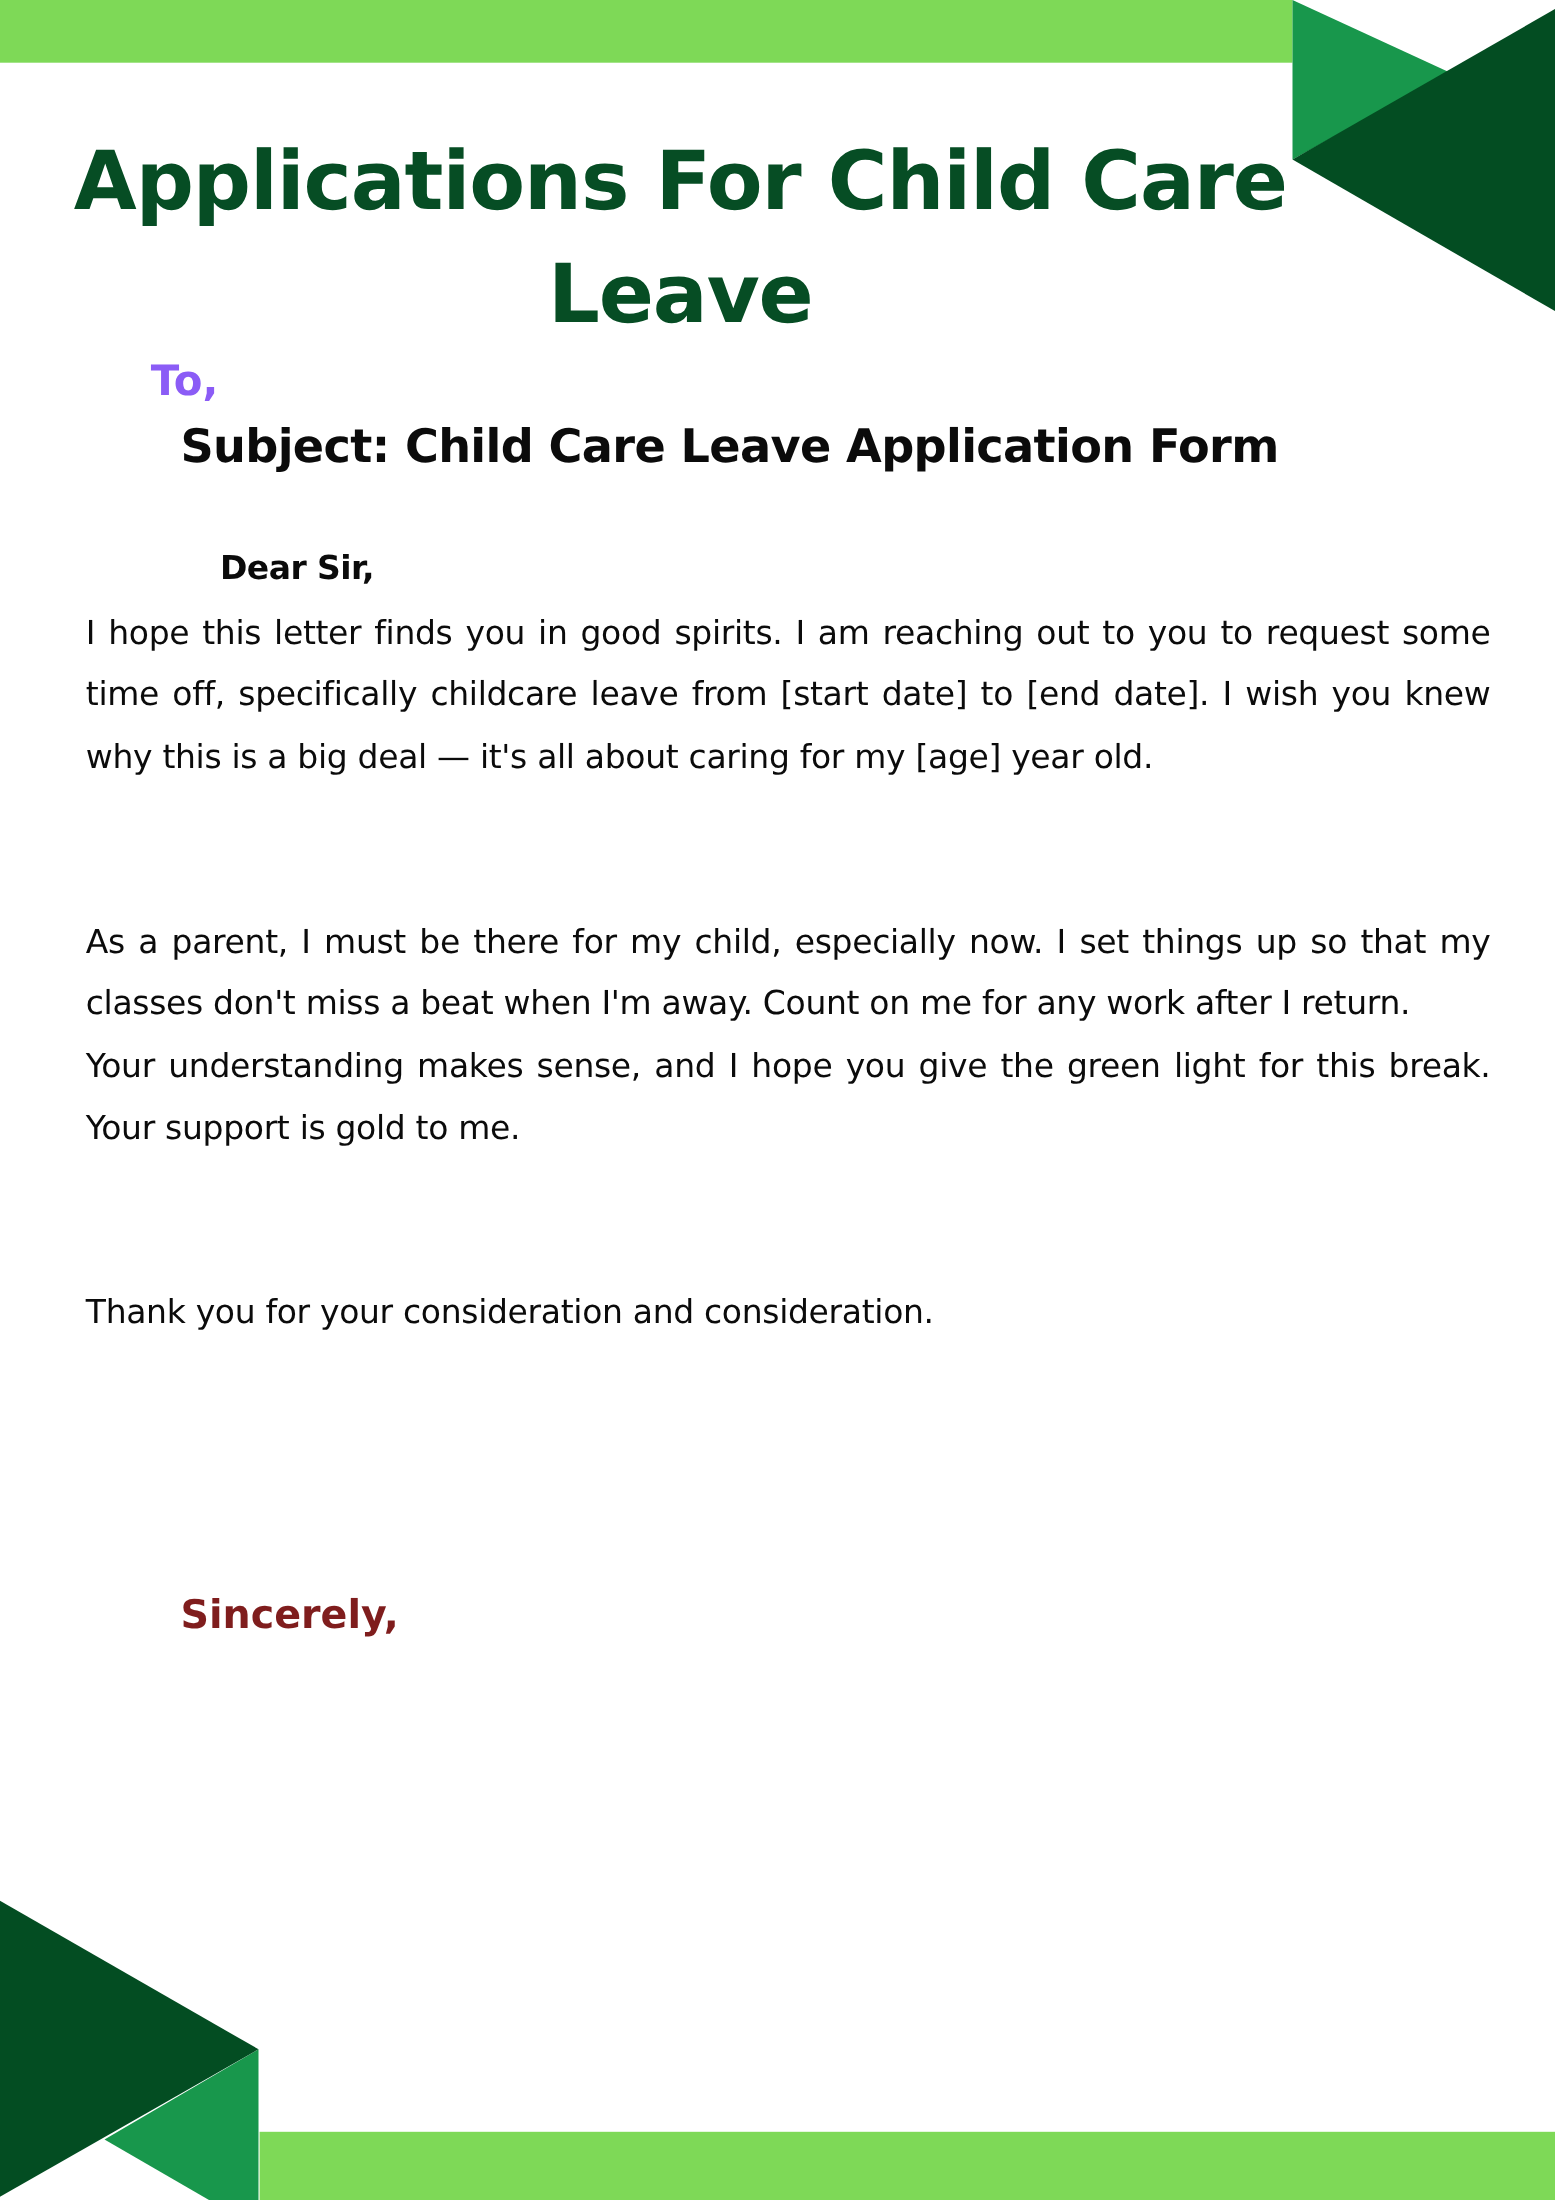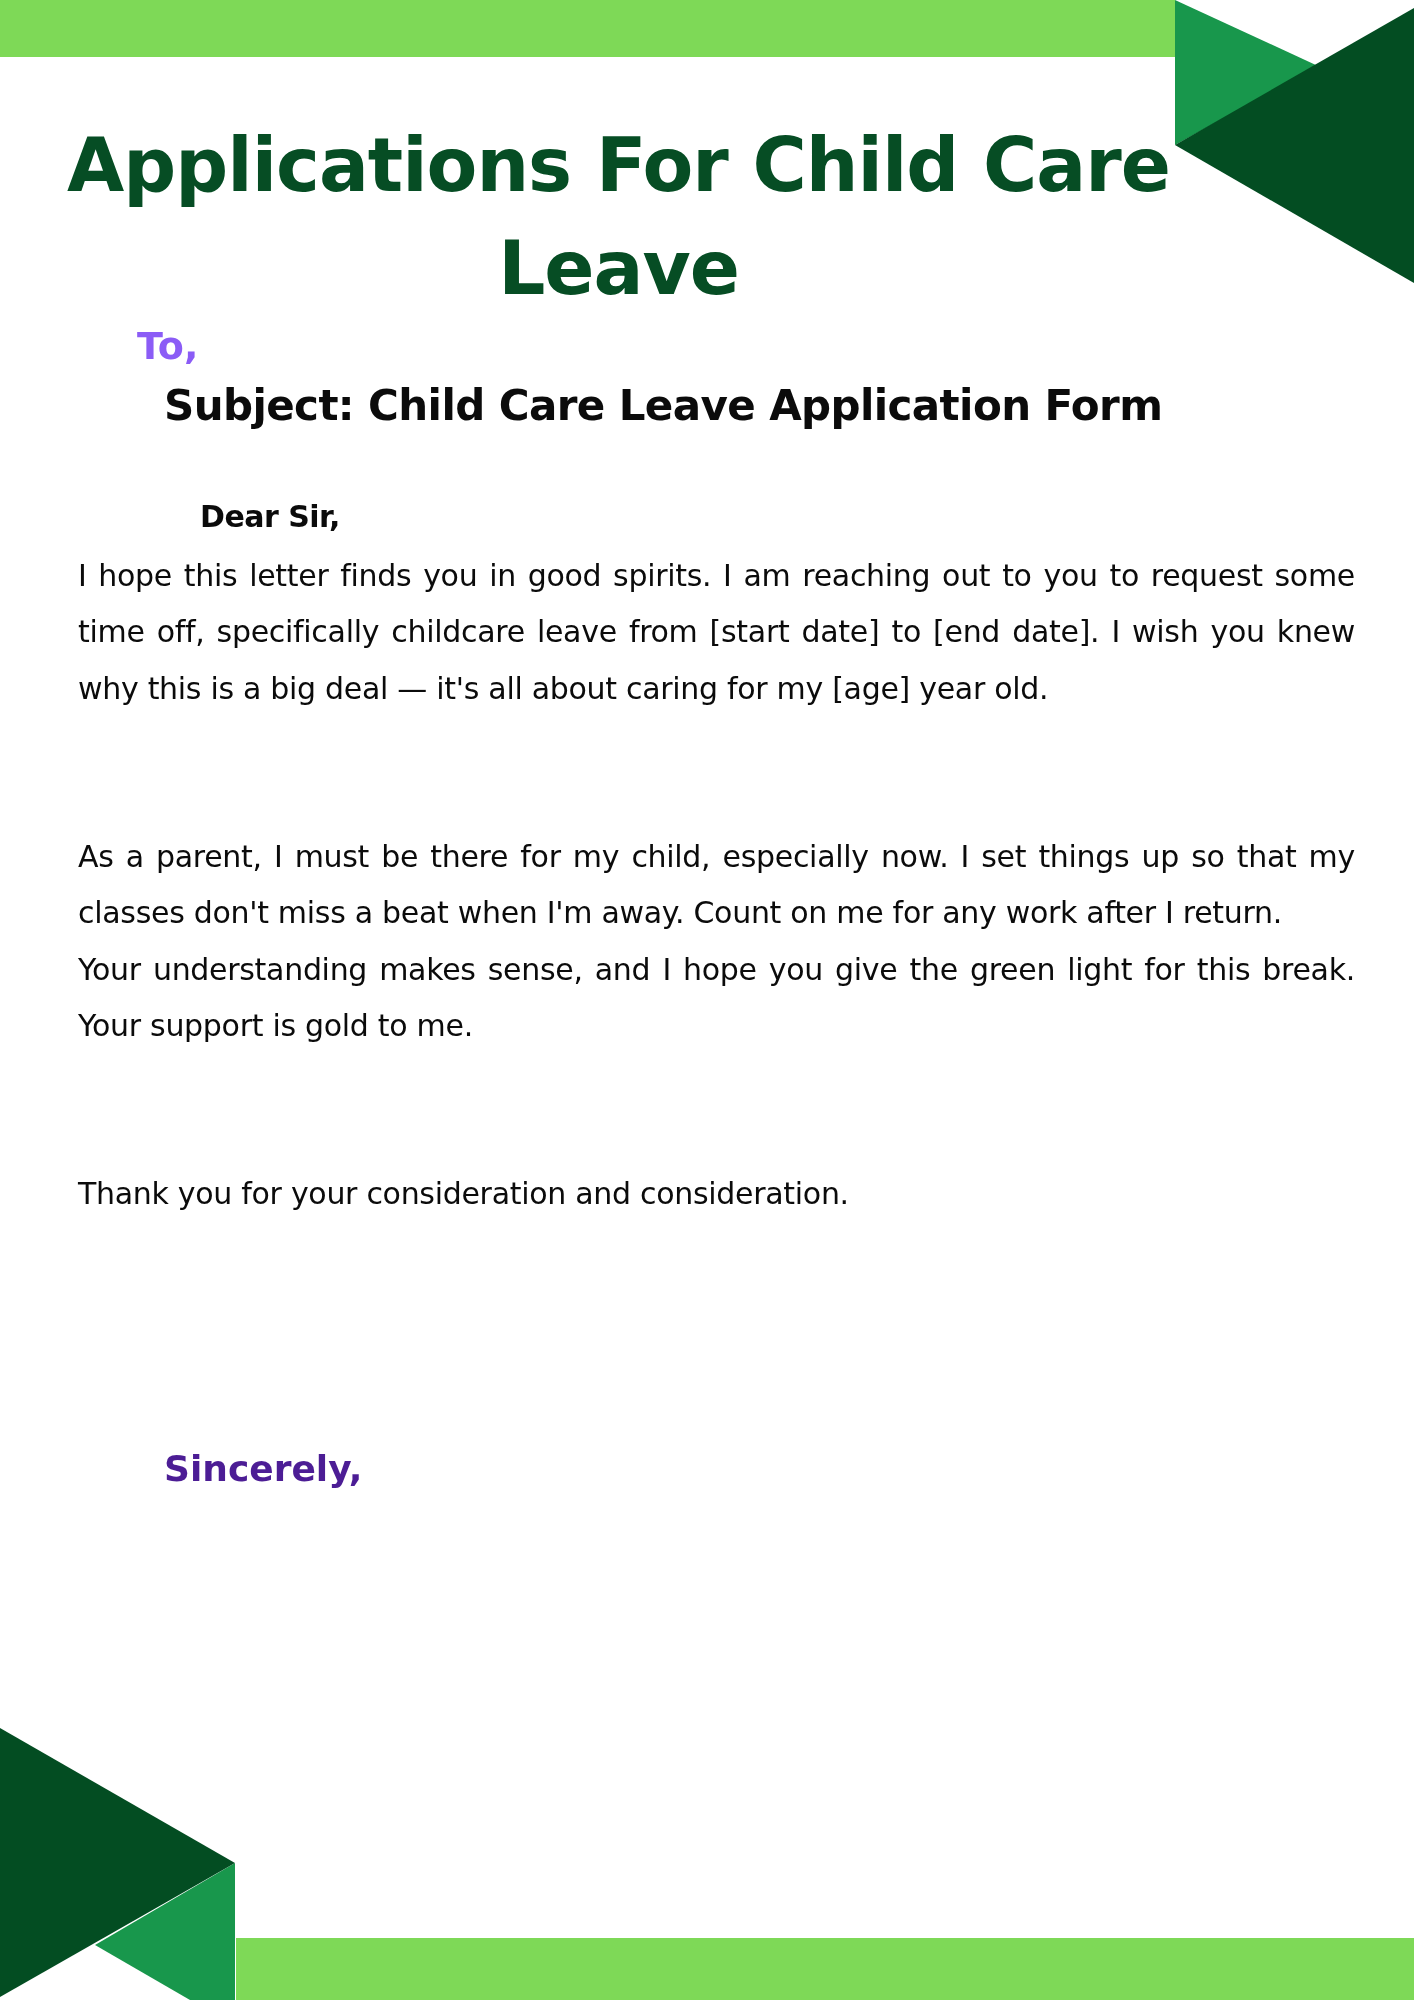--- a/index.html
+++ b/index.html
@@ -69,13 +69,13 @@
 
 <p class="body-text p1">I hope this letter finds you in good spirits. I am reaching out to you to request some time off, specifically childcare leave from [start date] to [end date]. I wish you knew why this is a big deal — it's all about caring for my [age] year old.</p>
 
 <div class="body-text p2">
   <div>As a parent, I must be there for my child, especially now. I set things up so that my classes don't miss a beat when I'm away. Count on me for any work after I return.</div>
   <div>Your understanding makes sense, and I hope you give the green light for this break. Your support is gold to me.</div>
 </div>
 
 <p class="body-text p3">Thank you for your consideration and consideration.</p>
 
-<div class="closing" style="color:#4c1d95;">Sincerely,</div>
+<div class="closing" style="color:#7f1d1d;">Sincerely,</div>
 
 </body></html>

